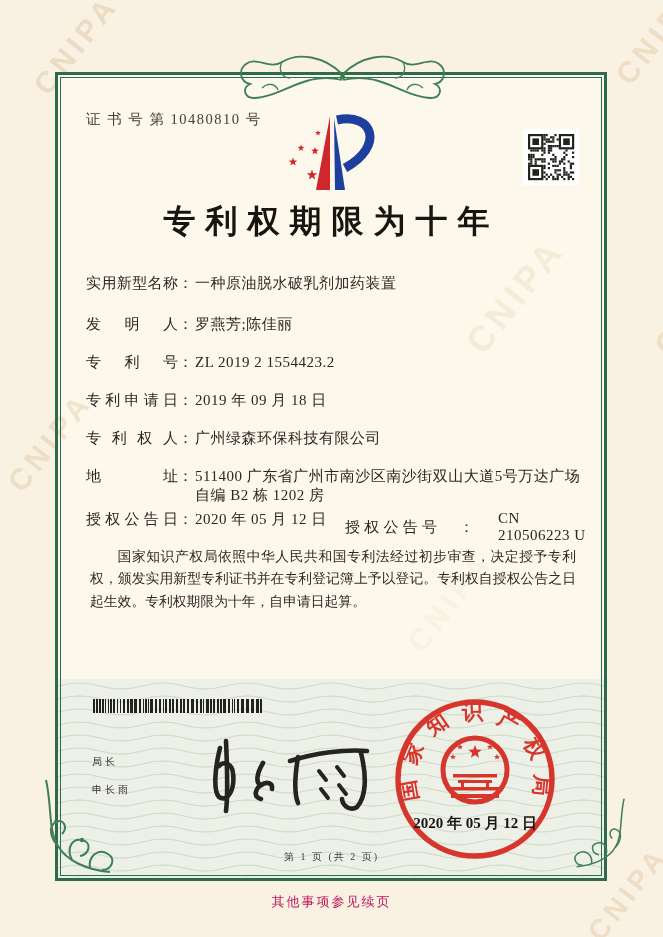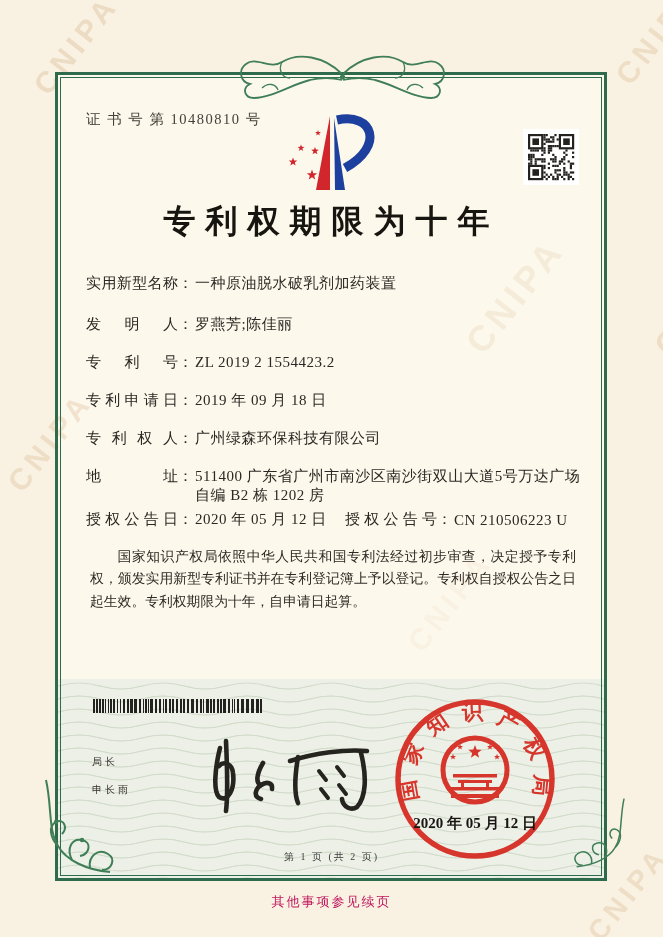--- a/index.html
+++ b/index.html
@@ -16,21 +16,21 @@
   .logo{position:absolute;left:285px;top:102px;z-index:3;}
   .qr{position:absolute;left:523px;top:129px;z-index:3;}
   .title{position:absolute;left:0;right:0;top:200px;margin:0;text-align:center;font-size:32px;
          font-weight:bold;letter-spacing:10px;color:#17150f;z-index:3;}
   .frow{position:absolute;left:86px;width:500px;display:flex;align-items:baseline;
         font-size:15px;color:#2b2823;z-index:3;}
   .flabel{width:92px;flex:none;text-align:justify;text-align-last:justify;}
   .colon{flex:none;}
   .fvalue{margin-left:2px;letter-spacing:.5px;}
   .fvalue .l2{display:block;}
-  .g2{position:absolute;left:259px;top:0;display:flex;align-items:flex-end;}
+  .g2{position:absolute;left:259px;top:0;display:flex;align-items:center;gap:22px;}
   .body-text{position:absolute;left:86px;top:542px;width:494px;font-size:13.8px;line-height:22.4px;
              color:#2e2a24;text-align:justify;z-index:3;}
   .body-text p{margin:4px;text-indent:2em;}
   .barcode{position:absolute;left:93px;top:699px;z-index:3;}
   .bureau{position:absolute;left:92px;z-index:3;font-family:"Liberation Sans","DejaVu Sans",sans-serif;
           font-size:10px;color:#2e2b27;letter-spacing:3px;}
   .bt{top:755px;} .bn{top:783px;}
   .signature{position:absolute;left:195px;top:733px;z-index:4;}
   .seal{position:absolute;left:389px;top:694px;z-index:4;}
   .page-info{position:absolute;left:0;right:0;top:850px;text-align:center;font-size:10px;

